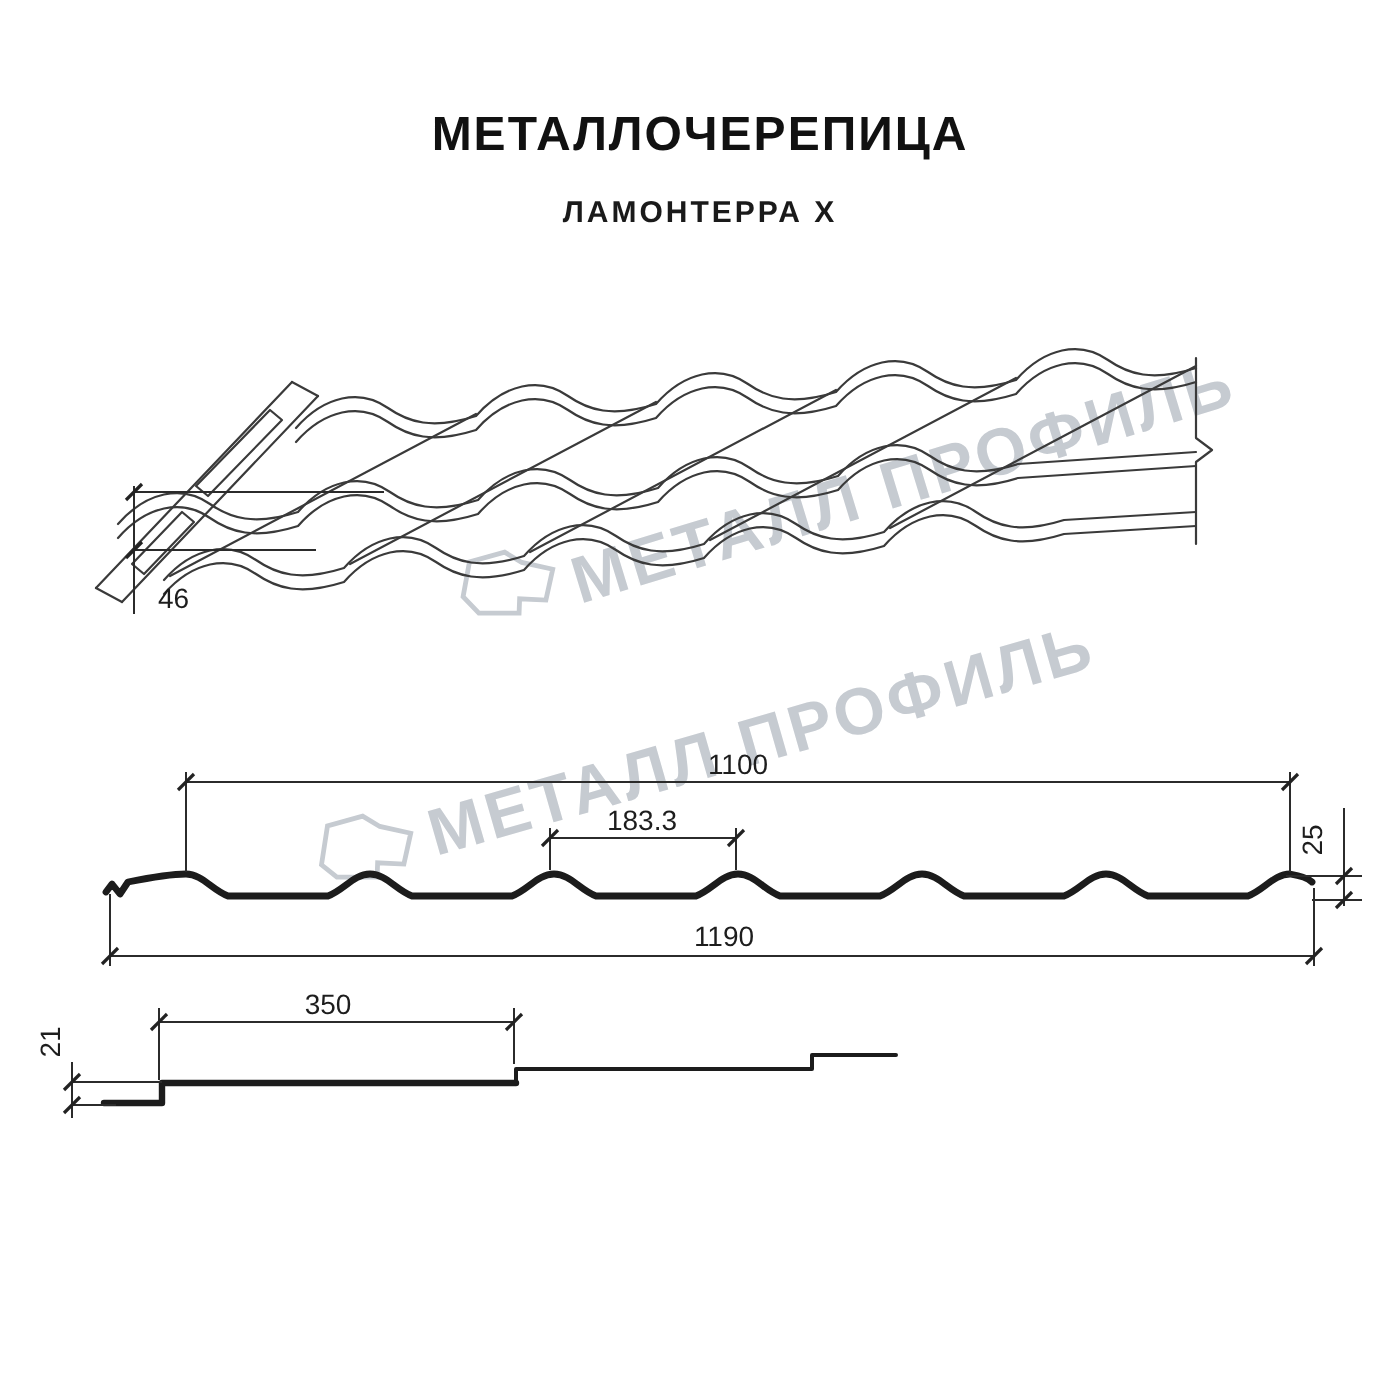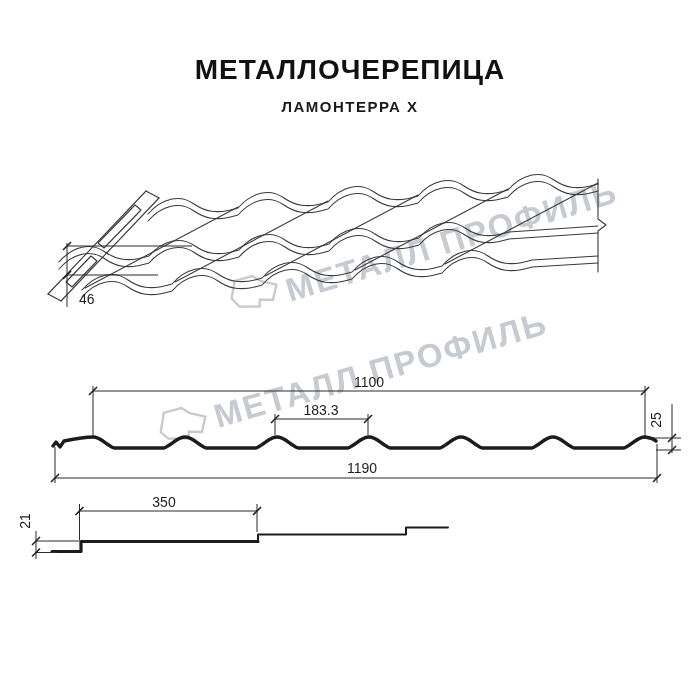--- a/index.html
+++ b/index.html
@@ -1,19 +1,19 @@
 <!DOCTYPE html>
 <html><head>
 <meta charset="utf-8">
 <style>
   html,body{margin:0;padding:0;background:#ffffff;}
   body{width:700px;height:700px;position:relative;overflow:hidden;
        font-family:"Liberation Sans", sans-serif;}
   .title{position:absolute;top:54px;left:0;width:700px;text-align:center;
-         font-size:28px;font-weight:bold;letter-spacing:1px;color:#111;}
+         font-size:24px;font-weight:bold;letter-spacing:1px;color:#111;}
   .subtitle{position:absolute;top:98px;left:0;width:700px;text-align:center;
             font-size:15px;font-weight:bold;letter-spacing:1.5px;color:#1a1a1a;}
   svg{position:absolute;top:0;left:0;}
   .sketch{stroke:#3a3a3a;stroke-width:1.1;fill:none;stroke-linejoin:round;stroke-linecap:round;}
   .thick{stroke:#1c1c1c;fill:none;stroke-linecap:round;stroke-linejoin:round;}
   .dim{stroke:#2b2b2b;stroke-width:1;fill:none;}
   .tick{stroke:#222;stroke-width:1.6;}
   .dimtext{font-family:"Liberation Sans",sans-serif;font-size:14px;fill:#1d1d1d;}
   .wm-text{font-family:"Liberation Sans",sans-serif;font-size:33px;font-weight:bold;letter-spacing:2px;}
 </style>

